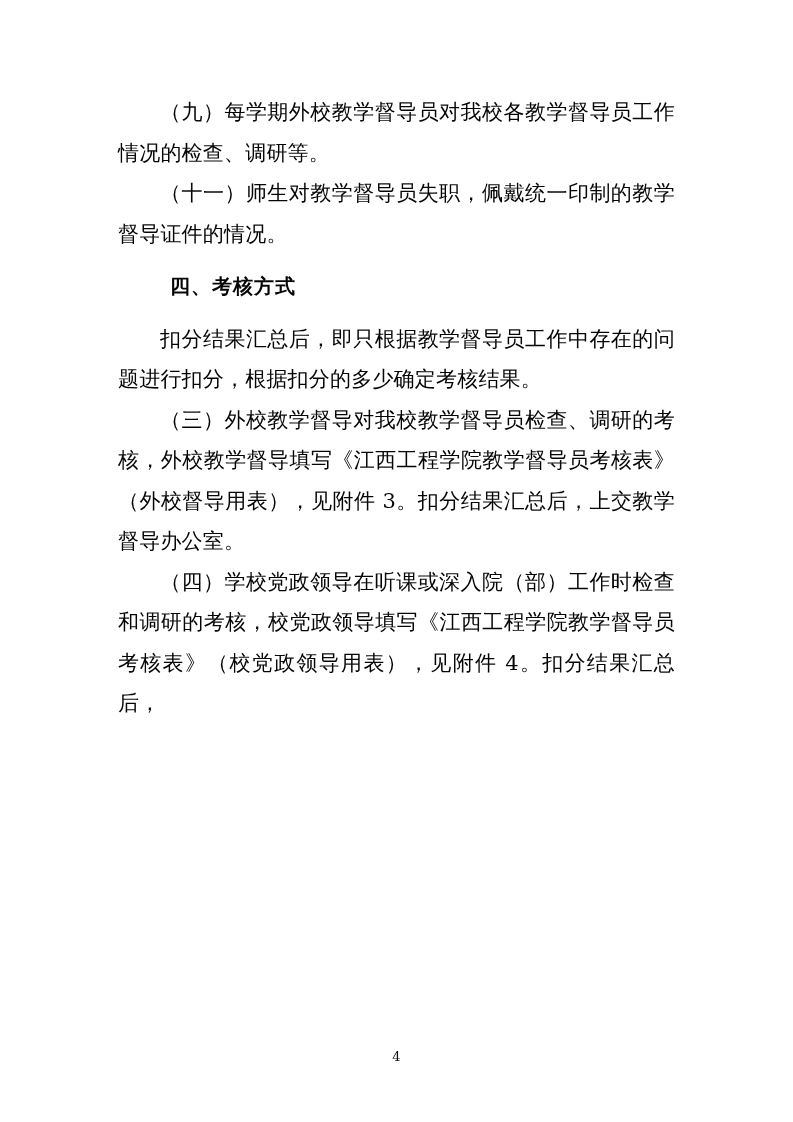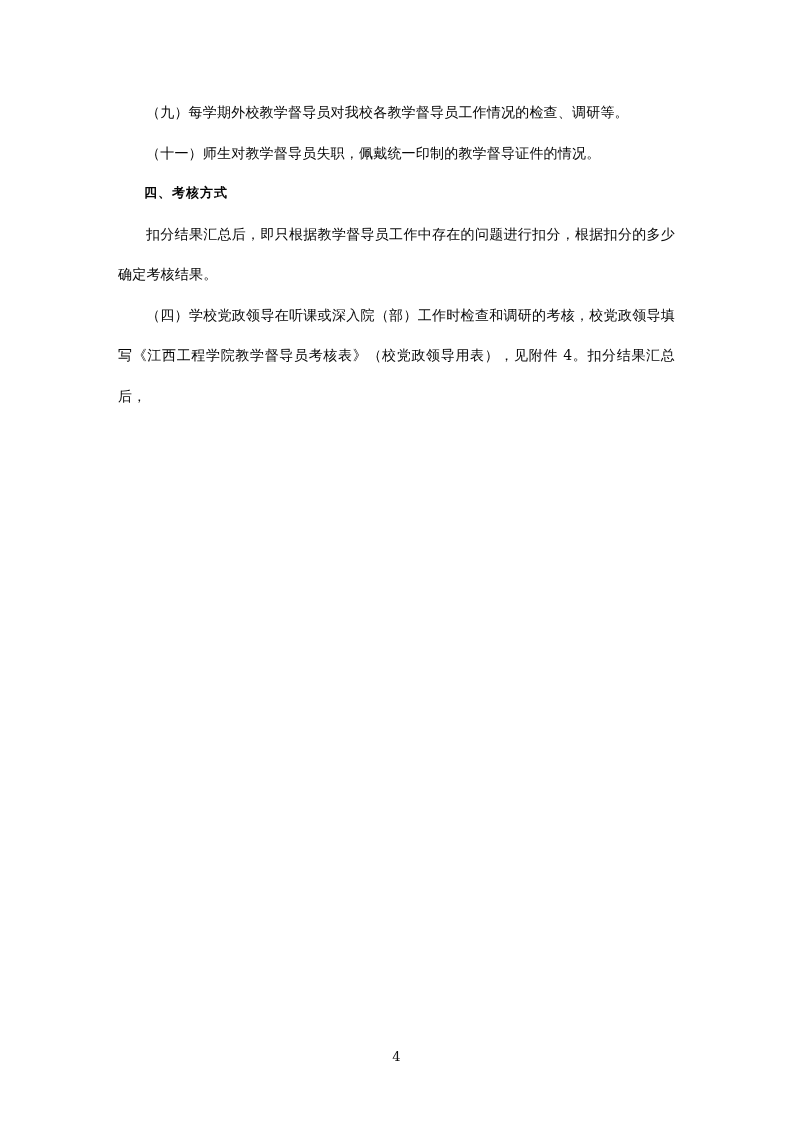--- a/index.html
+++ b/index.html
@@ -29,27 +29,27 @@
     font-size: 19.5px;
     line-height: 40.5px;
     letter-spacing: 0.2px;
     text-align: justify;
     text-justify: inter-ideograph;
     color: #050505;
   }
   .para {
     margin: 0;
     text-indent: 2em;
-    font-size: 14px;
+    font-size: 21px;
     line-height: 40.5px;
   }
   .heading {
-    margin: 0;
+    margin: 12px;
     text-indent: 2em;
-    font-size: 13px;
+    font-size: 20px;
     line-height: 40.5px;
     font-weight: bold;
     font-family: "DejaVu Sans", "Liberation Sans", sans-serif;
     letter-spacing: 1px;
   }
   .page-number {
     position: absolute;
     left: 0;
     right: 0;
     bottom: 58px;
@@ -63,16 +63,17 @@
 </head>
 <body>
 
 <div class="page">
   <div class="doc-body">
     <div class="spacer-top"></div>
     <p class="para">（九）每学期外校教学督导员对我校各教学督导员工作情况的检查、调研等。</p>
     <p class="para">（十一）师生对教学督导员失职，佩戴统一印制的教学督导证件的情况。</p>
     <p class="heading">四、考核方式</p>
     <p class="para">扣分结果汇总后，即只根据教学督导员工作中存在的问题进行扣分，根据扣分的多少确定考核结果。</p>
+    <p class="para">（三）外校教学督导对我校教学督导员检查、调研的考核，外校教学督导填写《江西工程学院教学督导员考核表》（外校督导用表），见附件 3。扣分结果汇总后，上交教学督导办公室。</p>
     <p class="para">（四）学校党政领导在听课或深入院（部）工作时检查和调研的考核，校党政领导填写《江西工程学院教学督导员考核表》（校党政领导用表），见附件 4。扣分结果汇总后，</p>
   </div>
   <div class="page-number">4</div>
 </div>
 
 </body></html>

